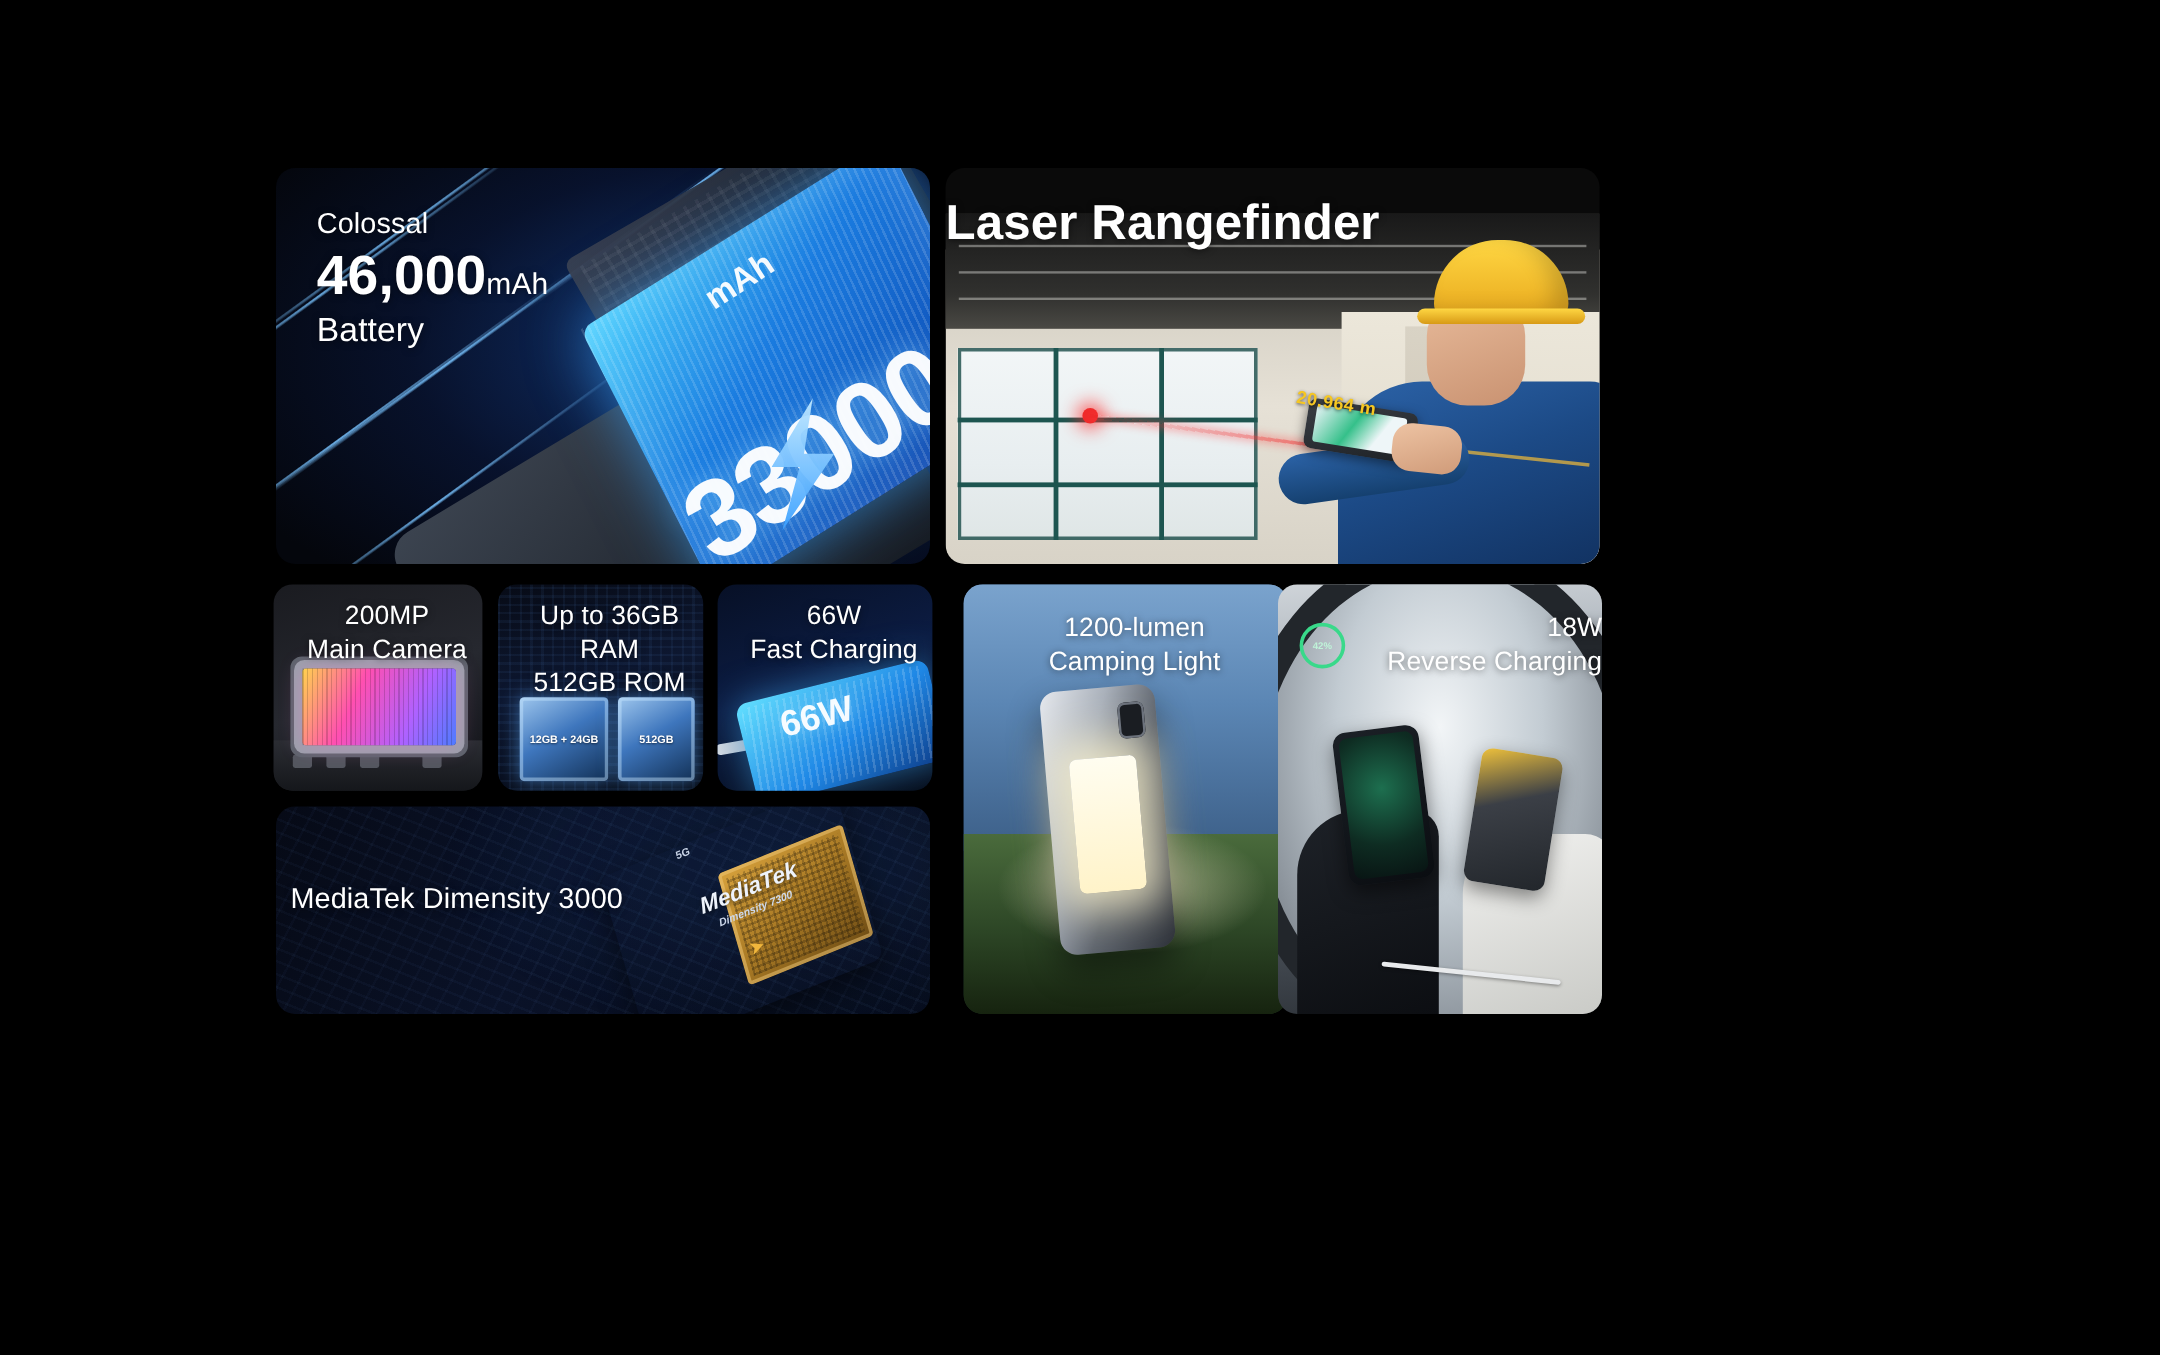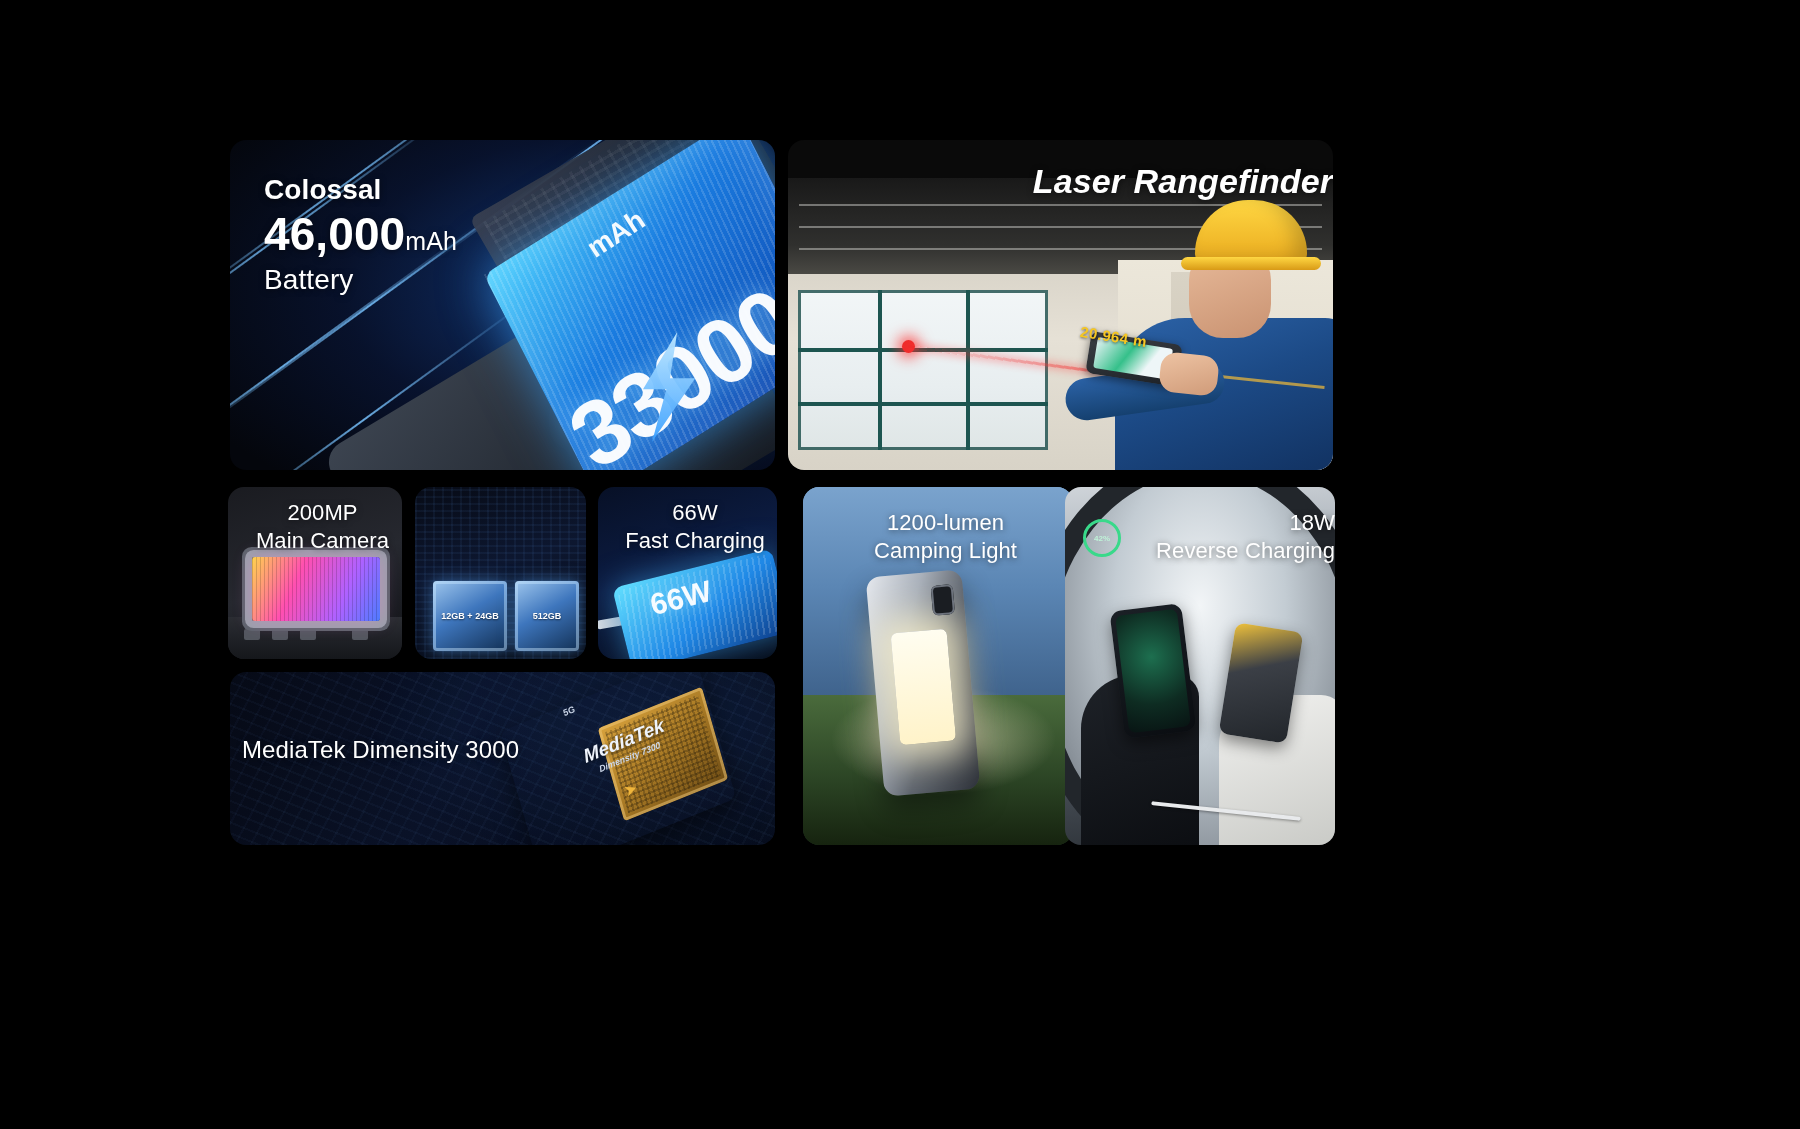--- a/index.html
+++ b/index.html
@@ -46,21 +46,21 @@
                repeating-linear-gradient(90deg, rgba(255,255,255,.05) 0 3px, transparent 3px 11px);}
   .phone-shell { position:absolute; left:120px; bottom:-90px; width:420px; height:230px;
     transform:rotate(-31deg);
     background:linear-gradient(160deg,#3c4450 0%, #222831 60%, #171b22 100%);
     border-radius:22px; }
   .bolt { position:absolute; right:60px; bottom:28px; width:90px; height:110px; z-index:7;
     background:linear-gradient(180deg,#bfe8ff,#3aa0ff);
     clip-path:polygon(58% 0,20% 52%,46% 52%,30% 100%,78% 42%,50% 42%);
     filter:drop-shadow(0 0 14px rgba(110,200,255,.9)); opacity:.95;}
   #battery-caption { left:34px; top:32px; }
-  #battery-caption .l1 { font-size:28px; font-weight:700; line-height:1.25; }
+  #battery-caption .l1 { font-size:24px; font-weight:400; line-height:1.25; }
   #battery-caption .l2 { font-size:46px; font-weight:800; line-height:1.2; }
   #battery-caption .l2 .u { font-size:25px; font-weight:500; }
   #battery-caption .l3 { font-size:28px; font-weight:400; line-height:1.3; }
 
   
   #card-laser { left:788px; top:140px; width:545px; height:330px; background:#0a0a0a; }
   .room { position:absolute; left:0; right:0; top:38px; bottom:0;
     background:
       linear-gradient(180deg,#2a2a28 0%, #2a2a28 10%, #cfcabe 10.5%, #e6e1d6 55%, #d8d3c7 100%); }
   .ceiling { position:absolute; left:0; right:0; top:38px; height:96px;
@@ -98,21 +98,21 @@
     background:linear-gradient(160deg,#e8bb9b,#c99271); }
   .torso { position:absolute; right:-10px; top:118px; width:240px; bottom:0;
     background:linear-gradient(160deg,#2c63a8 0%, #1c4a86 45%, #113160 100%);
     border-radius:70px 30px 0 0; }
   .torso::after{content:"";position:absolute;left:20px;top:58px;width:190px;height:3px;
     background:rgba(230,180,60,.75);transform:rotate(6deg);}
   .arm { position:absolute; right:120px; top:170px; width:160px; height:42px;
     background:linear-gradient(180deg,#2b62a6,#15406f); border-radius:22px; transform:rotate(-8deg); }
   .hand { position:absolute; left:372px; top:214px; width:58px; height:40px; border-radius:16px;
     background:linear-gradient(160deg,#eec4a4,#cf9a78); transform:rotate(6deg); }
-  #laser-caption { left:0; right:0; top:22px; text-align:right; font-size:34px; font-weight:800;font-style:italic; }
+  #laser-caption { left:0; right:0; top:22px; text-align:left; font-size:41px; font-weight:800; }
 
   
   #card-camera { left:228px; top:487px; width:174px; height:172px;
      background:linear-gradient(160deg,#1a1b20 0%, #26282f 50%, #101216 100%); }
   .sensor { position:absolute; left:24px; top:70px; width:128px; height:64px; border-radius:3px;
      background:linear-gradient(115deg,#ffd34d 0%, #ff4fb0 35%, #b061ff 70%, #4f7bff 100%);
      box-shadow:0 0 18px rgba(255,120,220,.35), 0 0 0 7px #9aa0aa, 0 0 0 10px #5d636c; }
   .sensor::after{content:"";position:absolute;inset:0;
      background:repeating-linear-gradient(90deg, rgba(0,0,0,.16) 0 1px, transparent 1px 4px);}
   .cam-plate { position:absolute; left:0; right:0; bottom:0; height:42px;
@@ -297,20 +297,24 @@
   <div class="card" id="card-ram">
     <div class="pcbdark"></div>
     <div class="chip" id="chip-ram">
       <span>12GB
 +
 24GB</span>
     </div>
     <div class="chip" id="chip-rom">
       <span>512GB</span>
     </div>
+    <div class="cap two-line" style="left:0;right:0;top:12px;text-align:center">
+      <div class="l1">Up to 36GB RAM</div>
+      <div class="l2">512GB ROM</div>
+    </div>
   </div>
 
   <div class="card" id="card-charge">
     <div class="cable"></div>
     <div class="chgphone"></div>
     <div class="chg-num">66W</div>
     <div class="cap two-line" style="left:0;right:0;top:12px;text-align:center">
       <div class="l1">66W</div>
       <div class="l2">Fast Charging</div>
     </div>

